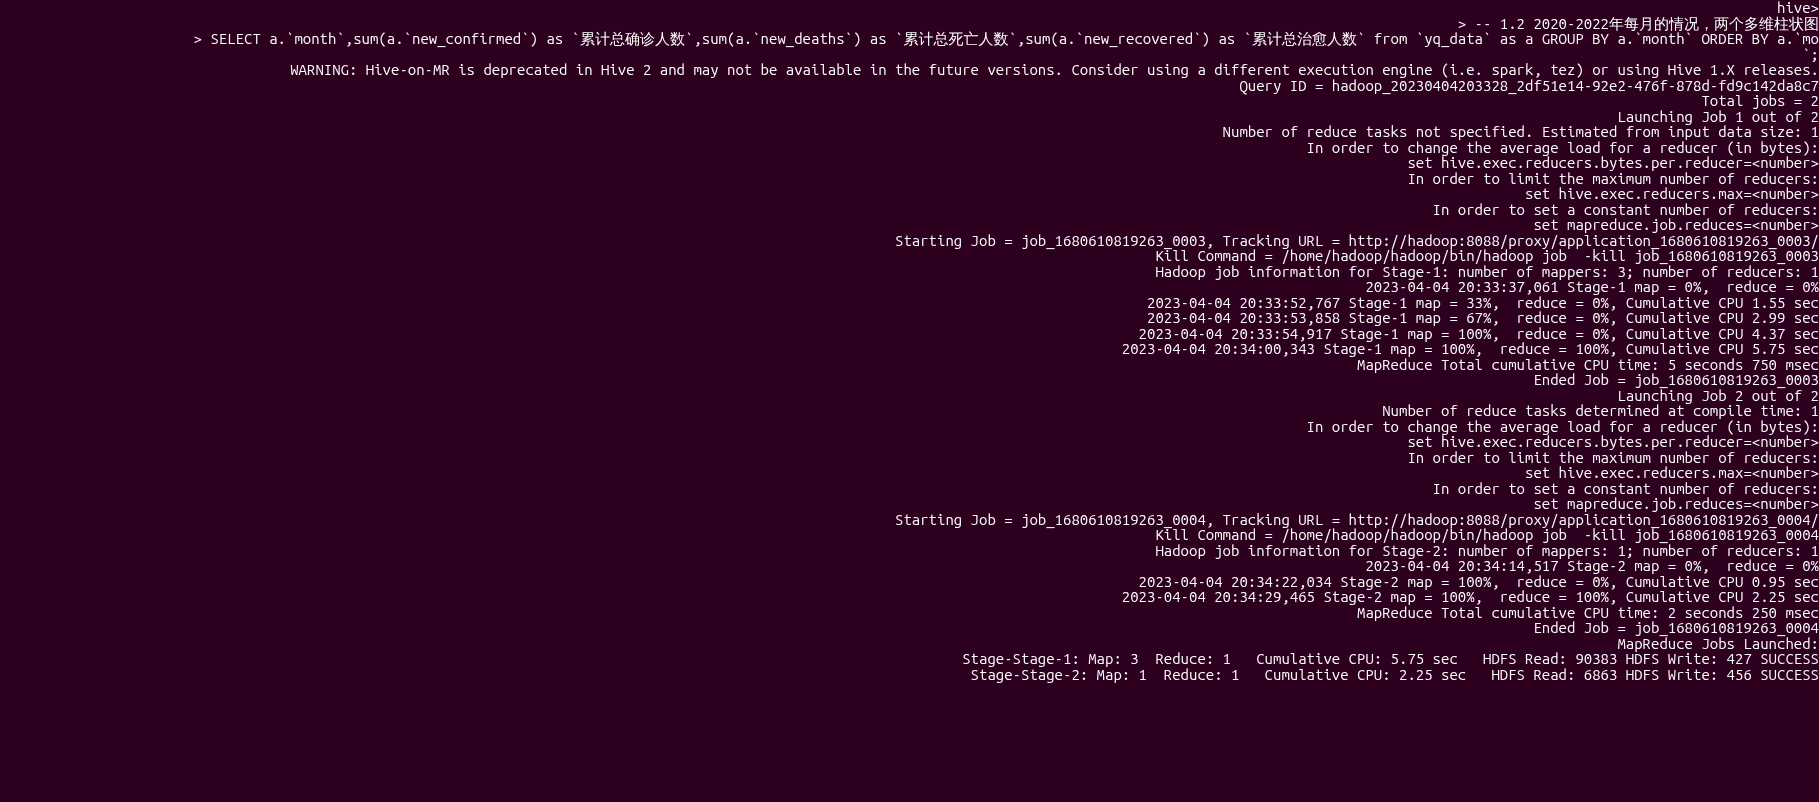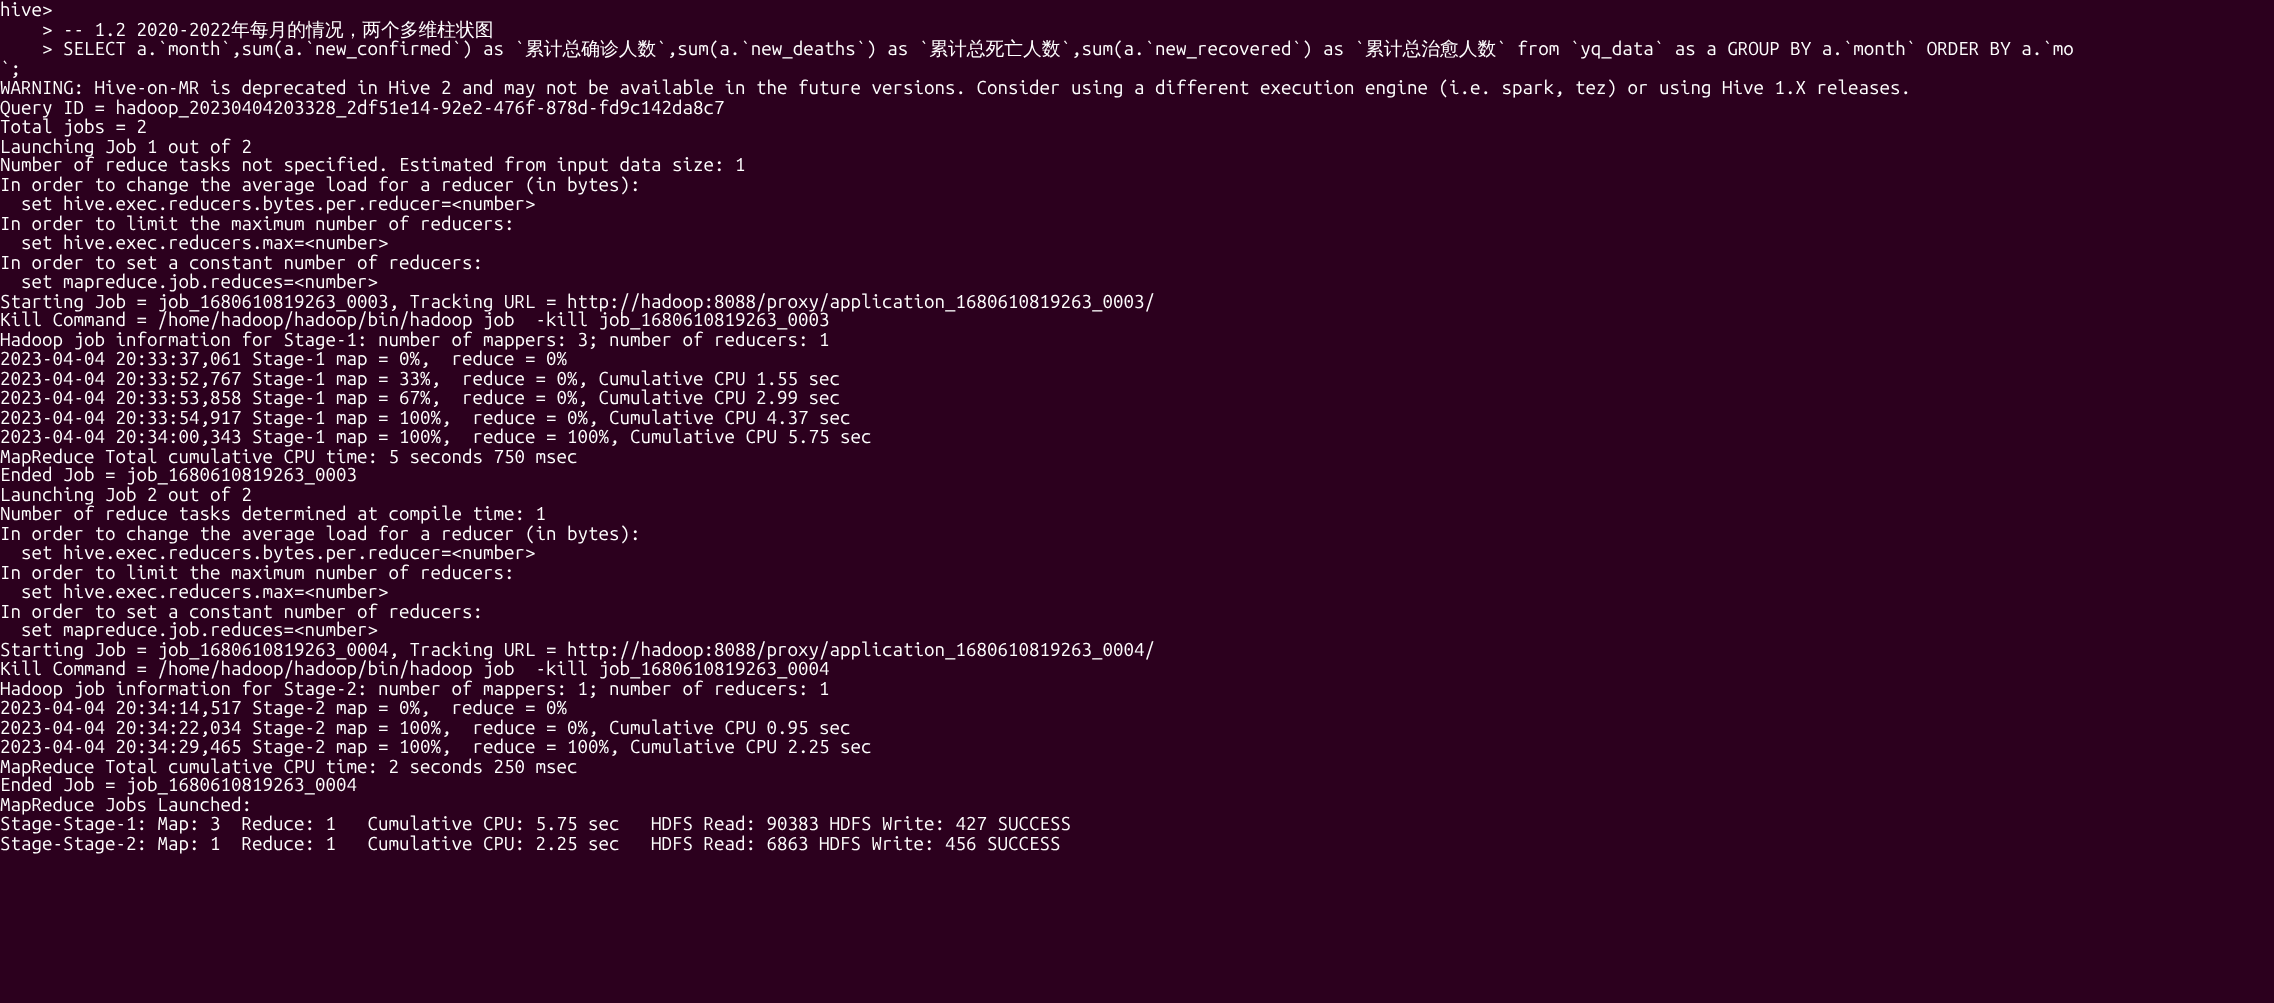--- a/index.html
+++ b/index.html
@@ -14,18 +14,19 @@
     font-family: "Ubuntu Mono", "DejaVu Sans Mono", "Consolas", monospace;
     font-size: 15px;
     line-height: 15.5px;
     color: #ffffff;
     white-space: pre;
     padding: 0;
     letter-spacing: 0px;
   }
   .line {
     display: block;
+    text-align: right;
   }
 </style>
 </head>
 <body>
 
 <div class="terminal" id="terminal-container"><span class="line">hive&gt;</span><span class="line">    &gt; -- 1.2 2020-2022年每月的情况，两个多维柱状图</span><span class="line">    &gt; SELECT a.`month`,sum(a.`new_confirmed`) as `累计总确诊人数`,sum(a.`new_deaths`) as `累计总死亡人数`,sum(a.`new_recovered`) as `累计总治愈人数` from `yq_data` as a GROUP BY a.`month` ORDER BY a.`mo</span><span class="line">`;</span><span class="line">WARNING: Hive-on-MR is deprecated in Hive 2 and may not be available in the future versions. Consider using a different execution engine (i.e. spark, tez) or using Hive 1.X releases.</span><span class="line">Query ID = hadoop_20230404203328_2df51e14-92e2-476f-878d-fd9c142da8c7</span><span class="line">Total jobs = 2</span><span class="line">Launching Job 1 out of 2</span><span class="line">Number of reduce tasks not specified. Estimated from input data size: 1</span><span class="line">In order to change the average load for a reducer (in bytes):</span><span class="line">  set hive.exec.reducers.bytes.per.reducer=&lt;number&gt;</span><span class="line">In order to limit the maximum number of reducers:</span><span class="line">  set hive.exec.reducers.max=&lt;number&gt;</span><span class="line">In order to set a constant number of reducers:</span><span class="line">  set mapreduce.job.reduces=&lt;number&gt;</span><span class="line">Starting Job = job_1680610819263_0003, Tracking URL = http://hadoop:8088/proxy/application_1680610819263_0003/</span><span class="line">Kill Command = /home/hadoop/hadoop/bin/hadoop job  -kill job_1680610819263_0003</span><span class="line">Hadoop job information for Stage-1: number of mappers: 3; number of reducers: 1</span><span class="line">2023-04-04 20:33:37,061 Stage-1 map = 0%,  reduce = 0%</span><span class="line">2023-04-04 20:33:52,767 Stage-1 map = 33%,  reduce = 0%, Cumulative CPU 1.55 sec</span><span class="line">2023-04-04 20:33:53,858 Stage-1 map = 67%,  reduce = 0%, Cumulative CPU 2.99 sec</span><span class="line">2023-04-04 20:33:54,917 Stage-1 map = 100%,  reduce = 0%, Cumulative CPU 4.37 sec</span><span class="line">2023-04-04 20:34:00,343 Stage-1 map = 100%,  reduce = 100%, Cumulative CPU 5.75 sec</span><span class="line">MapReduce Total cumulative CPU time: 5 seconds 750 msec</span><span class="line">Ended Job = job_1680610819263_0003</span><span class="line">Launching Job 2 out of 2</span><span class="line">Number of reduce tasks determined at compile time: 1</span><span class="line">In order to change the average load for a reducer (in bytes):</span><span class="line">  set hive.exec.reducers.bytes.per.reducer=&lt;number&gt;</span><span class="line">In order to limit the maximum number of reducers:</span><span class="line">  set hive.exec.reducers.max=&lt;number&gt;</span><span class="line">In order to set a constant number of reducers:</span><span class="line">  set mapreduce.job.reduces=&lt;number&gt;</span><span class="line">Starting Job = job_1680610819263_0004, Tracking URL = http://hadoop:8088/proxy/application_1680610819263_0004/</span><span class="line">Kill Command = /home/hadoop/hadoop/bin/hadoop job  -kill job_1680610819263_0004</span><span class="line">Hadoop job information for Stage-2: number of mappers: 1; number of reducers: 1</span><span class="line">2023-04-04 20:34:14,517 Stage-2 map = 0%,  reduce = 0%</span><span class="line">2023-04-04 20:34:22,034 Stage-2 map = 100%,  reduce = 0%, Cumulative CPU 0.95 sec</span><span class="line">2023-04-04 20:34:29,465 Stage-2 map = 100%,  reduce = 100%, Cumulative CPU 2.25 sec</span><span class="line">MapReduce Total cumulative CPU time: 2 seconds 250 msec</span><span class="line">Ended Job = job_1680610819263_0004</span><span class="line">MapReduce Jobs Launched:</span><span class="line">Stage-Stage-1: Map: 3  Reduce: 1   Cumulative CPU: 5.75 sec   HDFS Read: 90383 HDFS Write: 427 SUCCESS</span><span class="line">Stage-Stage-2: Map: 1  Reduce: 1   Cumulative CPU: 2.25 sec   HDFS Read: 6863 HDFS Write: 456 SUCCESS</span></div>
 
 </body></html>

